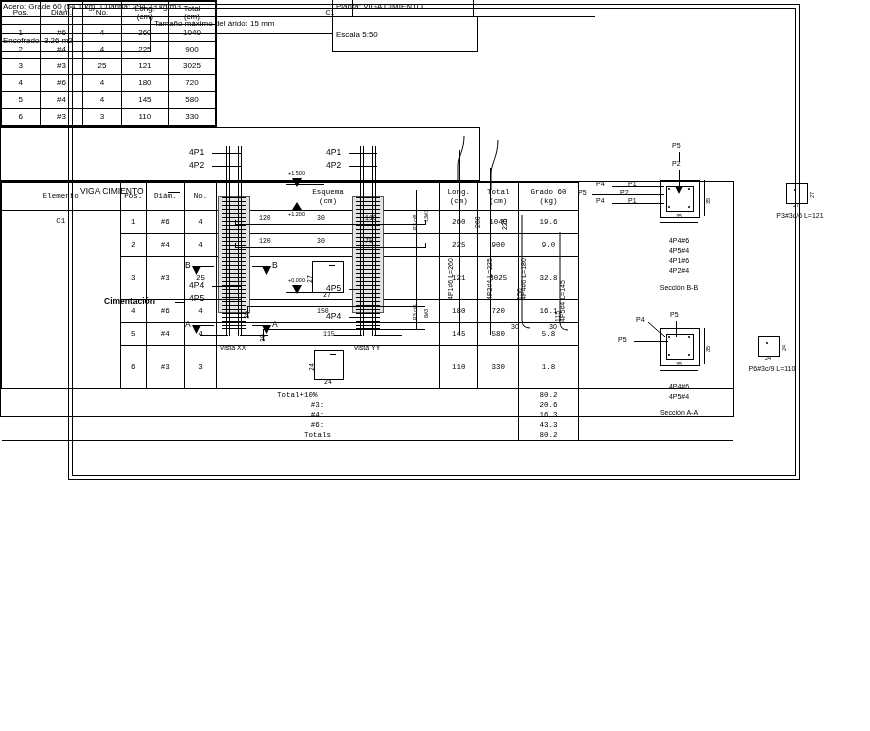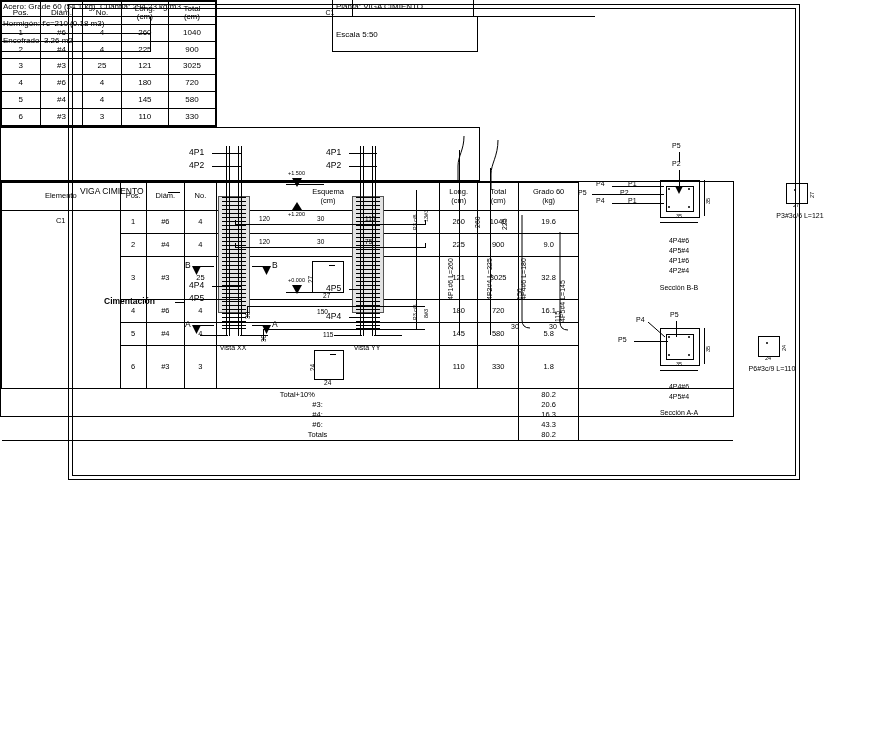--- a/index.html
+++ b/index.html
@@ -41,21 +41,21 @@
   .stirrup-stack i{position:absolute;left:0;right:0;height:1px;background:#000;}
   .vbar{position:absolute;width:1px;background:#000;}
 
   
   .sec-out{position:absolute;border:1px solid #000;}
   .sec-in{position:absolute;border:1px solid #000;}
   .dot{position:absolute;width:2px;height:2px;background:#000;border-radius:50%;}
 
   
   #schedule{left:68px;top:492px;width:732px;height:234px;border:1px solid #000;}
-  #schedule table{border-collapse:collapse;width:100%;font-size:7.5px;}
+  #schedule table{border-collapse:collapse;width:100%;font-size:7.5px;font-family:Liberation Mono, monospace;}
   #schedule th,#schedule td{border:1px solid #000;padding:0;text-align:center;vertical-align:middle;line-height:1.1;}
   #schedule th{font-weight:normal;}
   .col-el{width:16.2%;}
   .col-pos{width:3.6%;}
   .col-dia{width:5.2%;}
   .col-no{width:4.4%;}
   .col-esq{width:30.5%;}
   .col-long{width:5.2%;}
   .col-total{width:5.6%;}
   .col-grado{width:8.2%;}
@@ -414,21 +414,21 @@
   <div class="txt sm c" style="left:638px;top:409px;width:82px;">Sección A-A</div>
 
   <div class="sec-in" style="left:758px;top:336px;width:20px;height:19px;"></div>
   <div class="dot" style="left:766px;top:342px;"></div>
   <div class="txt tiny c" style="left:758px;top:356px;width:20px;">24</div>
   <div class="txt tiny rot90" style="left:782px;top:351px;">24</div>
   <div class="txt sm c" style="left:724px;top:365px;width:96px;">P6#3c/9 L=110</div>
 
   <div id="spec-block">
     <div class="spec-cell" style="left:-1px;top:-1px;width:354px;height:18px;">Acero: Grade 60 (54.1 kg). Cuantía: 294.23 kg/m3</div>
-    <div class="spec-cell" style="left:-1px;top:16px;width:152px;height:18px;">Hormigón: f'c=210 (0.18 m3)</div>
+    <div class="spec-cell" style="left:150px;top:16px;width:183px;height:18px;">Tamaño máximo del árido: 15 mm</div>
     <div class="spec-cell" style="left:-1px;top:33px;width:152px;height:19px;">Encofrado: 3.26 m2</div>
     <div class="spec-cell" style="left:332px;top:-1px;width:142px;height:18px;">Planta: VIGA CIMIENTO</div>
     <div class="spec-cell" style="left:332px;top:16px;width:146px;height:36px;padding-top:13px;">Escala 5:50</div>
   </div>
 
   <div id="schedule">
     <table>
       <thead>
         <tr style="height:28px;">
           <th class="col-el">Elemento</th>

